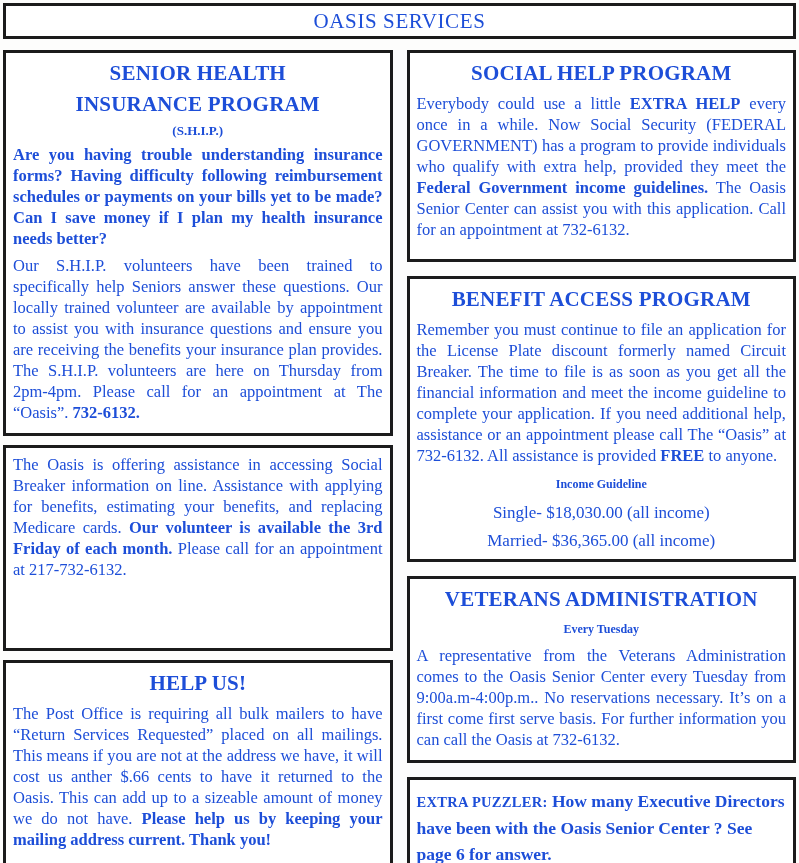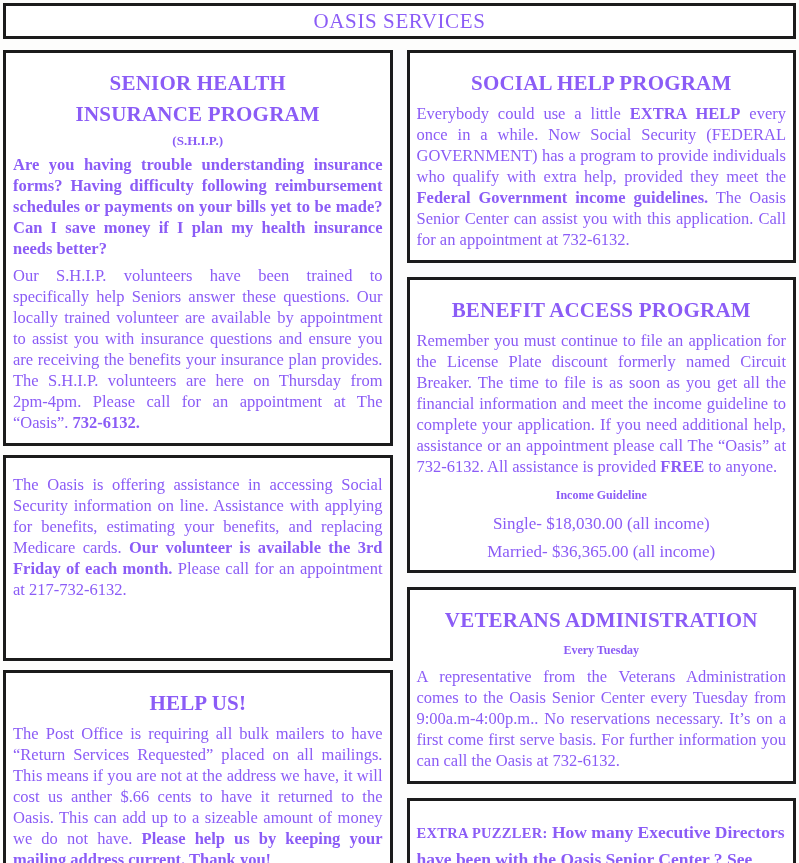--- a/index.html
+++ b/index.html
@@ -5,21 +5,21 @@
   html, body { margin: 0; padding: 0; background: #e8e8e8; }
   .page {
     position: relative;
     width: 799px;
     height: 863px;
     margin: 0 auto;
     background: #fdfdfc;
     box-sizing: border-box;
     padding: 3px 3px 0 3px;
     font-family: "Liberation Serif", "DejaVu Serif", serif;
-    color: #8b5cf6;
+    color: #1d4ed8;
     overflow: hidden;
   }
   .title-box {
     border: 3px solid #1b1b1b;
     height: 36px;
     box-sizing: border-box;
     display: flex;
     align-items: center;
     justify-content: center;
     margin-bottom: 11px;
@@ -31,21 +31,21 @@
     font-weight: normal;
     letter-spacing: 0.6px;
   }
   .columns { display: flex; gap: 14px; align-items: flex-start; }
   .col { flex: 1; display: flex; flex-direction: column; min-width: 0; }
   .col-left  { gap: 9px; }
   .col-right { gap: 14px; }
   .box {
     border: 3px solid #1b1b1b;
     box-sizing: border-box;
-    padding: 12px 7px 4px 7px;
+    padding: 2px 7px 4px 7px;
     background: #fff;
   }
   .h {
     text-align: center;
     font-size: 21px;
     font-weight: bold;
     margin: 3px 0 2px 0;
     line-height: 31px;
     letter-spacing: 0.2px;
   }
@@ -110,21 +110,21 @@
         <h2 class="h">
           <span class="hline">SENIOR HEALTH</span>
           <span class="hline">INSURANCE PROGRAM</span>
         </h2>
         <div class="sub-ship">(S.H.I.P.)</div>
         <p class="body"><b>Are you having trouble understanding insurance forms?  Having difficulty following reimbursement schedules or payments on your bills yet to be made?  Can I save money if I plan my health insurance needs better?</b></p>
         <p class="body"><span>Our S.H.I.P. volunteers have been trained to specifically help Seniors answer these questions. Our locally trained volunteer are available by appointment to assist you with insurance questions and ensure you are receiving the benefits your insurance plan provides.  The S.H.I.P.  volunteers are here on Thursday from 2pm-4pm.  Please call for an appointment at The “Oasis”.  </span><b>732-6132.</b></p>
       </section>
 
       <section class="box online-box">
-        <p class="body"><span>The Oasis is offering assistance in accessing Social Security information on line. Assistance with applying for benefits, estimating your benefits, and replacing Medicare cards.  </span><b>Our volunteer is available the 3rd Friday of each month.</b><span>  Please call for an appointment at 217-732-6132.</span></p>
+        <p class="body"><span>The Oasis is offering assistance in accessing Social Breaker information on line. Assistance with applying for benefits, estimating your benefits, and replacing Medicare cards.  </span><b>Our volunteer is available the 3rd Friday of each month.</b><span>  Please call for an appointment at 217-732-6132.</span></p>
       </section>
 
       <section class="box helpus-box">
         <h2 class="h">HELP US!</h2>
         <p class="body"><span>The Post Office is requiring all bulk mailers to have “Return Services Requested” placed on all mailings.  This means if you are not at the address we have, it will cost us anther $.66 cents to have it returned to the Oasis.  This can add up to a sizeable amount of money we do not have.  </span><b>Please help us by keeping your mailing address current.  Thank you!</b></p>
       </section>
 
     </div>
 
     <div class="col col-right">

